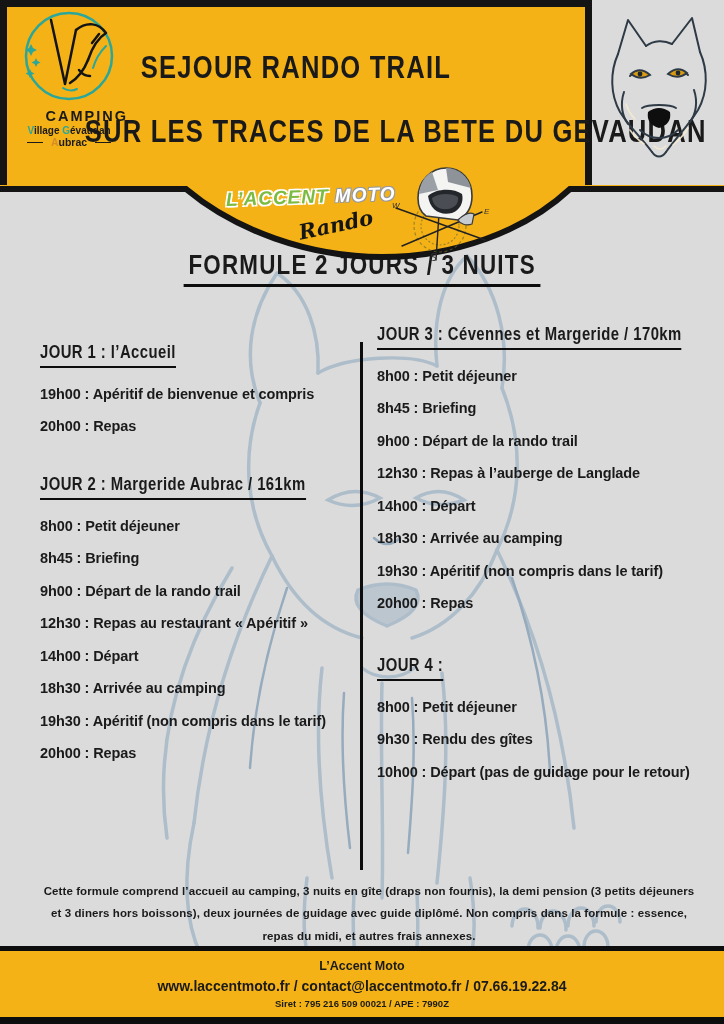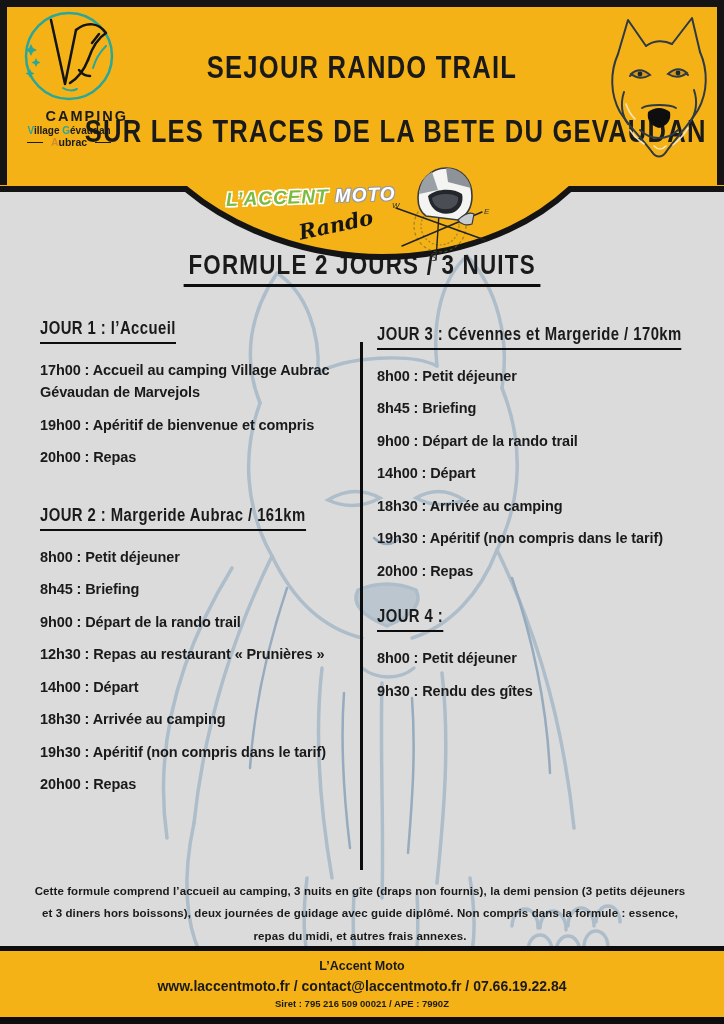--- a/index.html
+++ b/index.html
@@ -8,21 +8,21 @@
   }
   *{margin:0;padding:0;box-sizing:border-box;}
   html,body{background:#888;}
   .page{
     position:relative;width:724px;height:1024px;margin:0 auto;
     background:var(--gray);overflow:hidden;
     font-family:"Liberation Sans",sans-serif;color:var(--ink);
   }
   
   .header{
-    position:absolute;top:0;left:0;width:724px;height:188px;
+    position:absolute;top:0;left:0;width:592px;height:188px;
     background:var(--yellow);z-index:4;
     border-top:7px solid var(--border);border-left:7px solid var(--border);border-right:7px solid var(--border);
   }
   .bulge{position:absolute;top:185px;left:0;width:724px;height:80px;z-index:4;}
   .hdr-line{position:absolute;left:0;width:100%;text-align:center;font-weight:700;letter-spacing:1.5px;}
   .hdr-line1{top:42px;font-size:32px;}
   .hdr-line2{top:106px;font-size:32px;}
   .cond{display:inline-block;transform:scaleX(0.8);transform-origin:50% 50%;white-space:nowrap;}
   .condL{display:inline-block;transform:scaleX(0.85);transform-origin:0 50%;white-space:nowrap;}
   
@@ -42,29 +42,29 @@
   .rando{position:absolute;top:212px;left:298px;z-index:6;transform:rotate(-12deg);
          font-family:"DejaVu Serif",serif;font-style:italic;font-weight:700;font-size:21px;color:#151515;}
   .helmet{position:absolute;top:164px;left:388px;width:104px;height:98px;z-index:6;}
   
   .watermark{position:absolute;top:238px;left:82px;width:580px;height:730px;z-index:0;opacity:.9;}
   
   .content-title{position:absolute;top:249px;left:0;width:100%;text-align:center;z-index:2;}
   .content-title .cond{font-size:28px;font-weight:700;letter-spacing:1.5px;
         border-bottom:3px solid #0d0d0d;padding:0 6px 3px 6px;}
   .col{position:absolute;z-index:2;}
-  .col-left{top:318px;left:40px;width:318px;}
+  .col-left{top:342px;left:40px;width:318px;}
   .col-right{top:324px;left:377px;width:334px;}
   .divider{position:absolute;top:342px;left:360px;width:3px;height:528px;background:#0d0d0d;z-index:2;}
   .day-heading{font-size:17.5px;font-weight:700;letter-spacing:.5px;margin-bottom:15px;}
   .day-heading .condL{border-bottom:2.5px solid #0d0d0d;padding-bottom:3px;}
   .day-item{font-size:14.5px;font-weight:700;line-height:1.55;margin-bottom:10px;letter-spacing:-.1px;}
   .day + .day{margin-top:36px;}
-  .col-right .day + .day{margin-top:24px;}
-  .note{position:absolute;top:880px;left:28px;width:664px;z-index:2;text-align:center;
+  .col-right .day + .day{margin-top:40px;}
+  .note{position:absolute;top:880px;left:37px;width:664px;z-index:2;text-align:center;
         font-size:11.5px;font-weight:700;line-height:1.95;letter-spacing:.1px;}
   
   .footer{position:absolute;bottom:0;left:0;width:724px;height:78px;background:var(--yellow);z-index:5;
           border-top:5px solid #0d0d0d;border-bottom:7px solid #0d0d0d;
           display:flex;flex-direction:column;align-items:center;justify-content:space-evenly;padding:3px 0;}
   .footer-brand{font-size:12.5px;font-weight:700;}
   .footer-contact{font-size:14px;font-weight:700;}
   .footer-siret{font-size:9.5px;font-weight:700;}
 </style>
 </head>
@@ -219,51 +219,52 @@
 
   <div class="content-title">
     <span class="cond">FORMULE 2 JOURS / 3 NUITS</span>
   </div>
 
   <div class="divider"></div>
 
   <div class="col col-left">
       <section class="day">
         <h2 class="day-heading"><span class="condL">JOUR 1 : l’Accueil</span></h2>
-        <p class="day-item">17h00 : Accueil au camping Village Aubrac Gévaudan de Marvejols</p>
         <p class="day-item">19h00 : Apéritif de bienvenue et compris</p>
         <p class="day-item">20h00 : Repas</p>
       </section>
       <section class="day">
         <h2 class="day-heading"><span class="condL">JOUR 2 : Margeride Aubrac / 161km</span></h2>
         <p class="day-item">8h00 : Petit déjeuner</p>
         <p class="day-item">8h45 : Briefing</p>
         <p class="day-item">9h00 : Départ de la rando trail</p>
-        <p class="day-item">12h30 : Repas au restaurant  « Prunières »</p>
+        <p class="day-item">12h30 : Repas au restaurant  « Apéritif »</p>
         <p class="day-item">14h00 : Départ</p>
         <p class="day-item">18h30 : Arrivée au camping</p>
         <p class="day-item">19h30 : Apéritif (non compris dans le tarif)</p>
         <p class="day-item">20h00 : Repas</p>
       </section>
     </div>
   <div class="col col-right">
       <section class="day">
         <h2 class="day-heading"><span class="condL">JOUR 3 : Cévennes et Margeride / 170km</span></h2>
         <p class="day-item">8h00 : Petit déjeuner</p>
         <p class="day-item">8h45 : Briefing</p>
         <p class="day-item">9h00 : Départ de la rando trail</p>
+        <p class="day-item">12h30 : Repas à l’auberge de Langlade</p>
         <p class="day-item">14h00 : Départ</p>
         <p class="day-item">18h30 : Arrivée au camping</p>
         <p class="day-item">19h30 : Apéritif (non compris dans le tarif)</p>
         <p class="day-item">20h00 : Repas</p>
       </section>
       <section class="day">
         <h2 class="day-heading"><span class="condL">JOUR 4 :</span></h2>
         <p class="day-item">8h00 : Petit déjeuner</p>
         <p class="day-item">9h30 : Rendu des gîtes</p>
+        <p class="day-item">10h00 : Départ (pas de guidage pour le retour)</p>
       </section>
     </div>
 
   <p class="note">Cette formule comprend l’accueil au camping, 3 nuits en gîte (draps non fournis), la demi pension (3 petits déjeuners et 3 diners hors boissons), deux journées de guidage avec guide diplômé. Non compris dans la formule : essence, repas du midi, et autres frais annexes.</p>
 
   <div class="footer">
     <div class="footer-brand">L’Accent Moto</div>
     <div class="footer-contact">www.laccentmoto.fr / contact@laccentmoto.fr / 07.66.19.22.84</div>
     <div class="footer-siret">Siret : 795 216 509 00021 / APE : 7990Z</div>
   </div>

